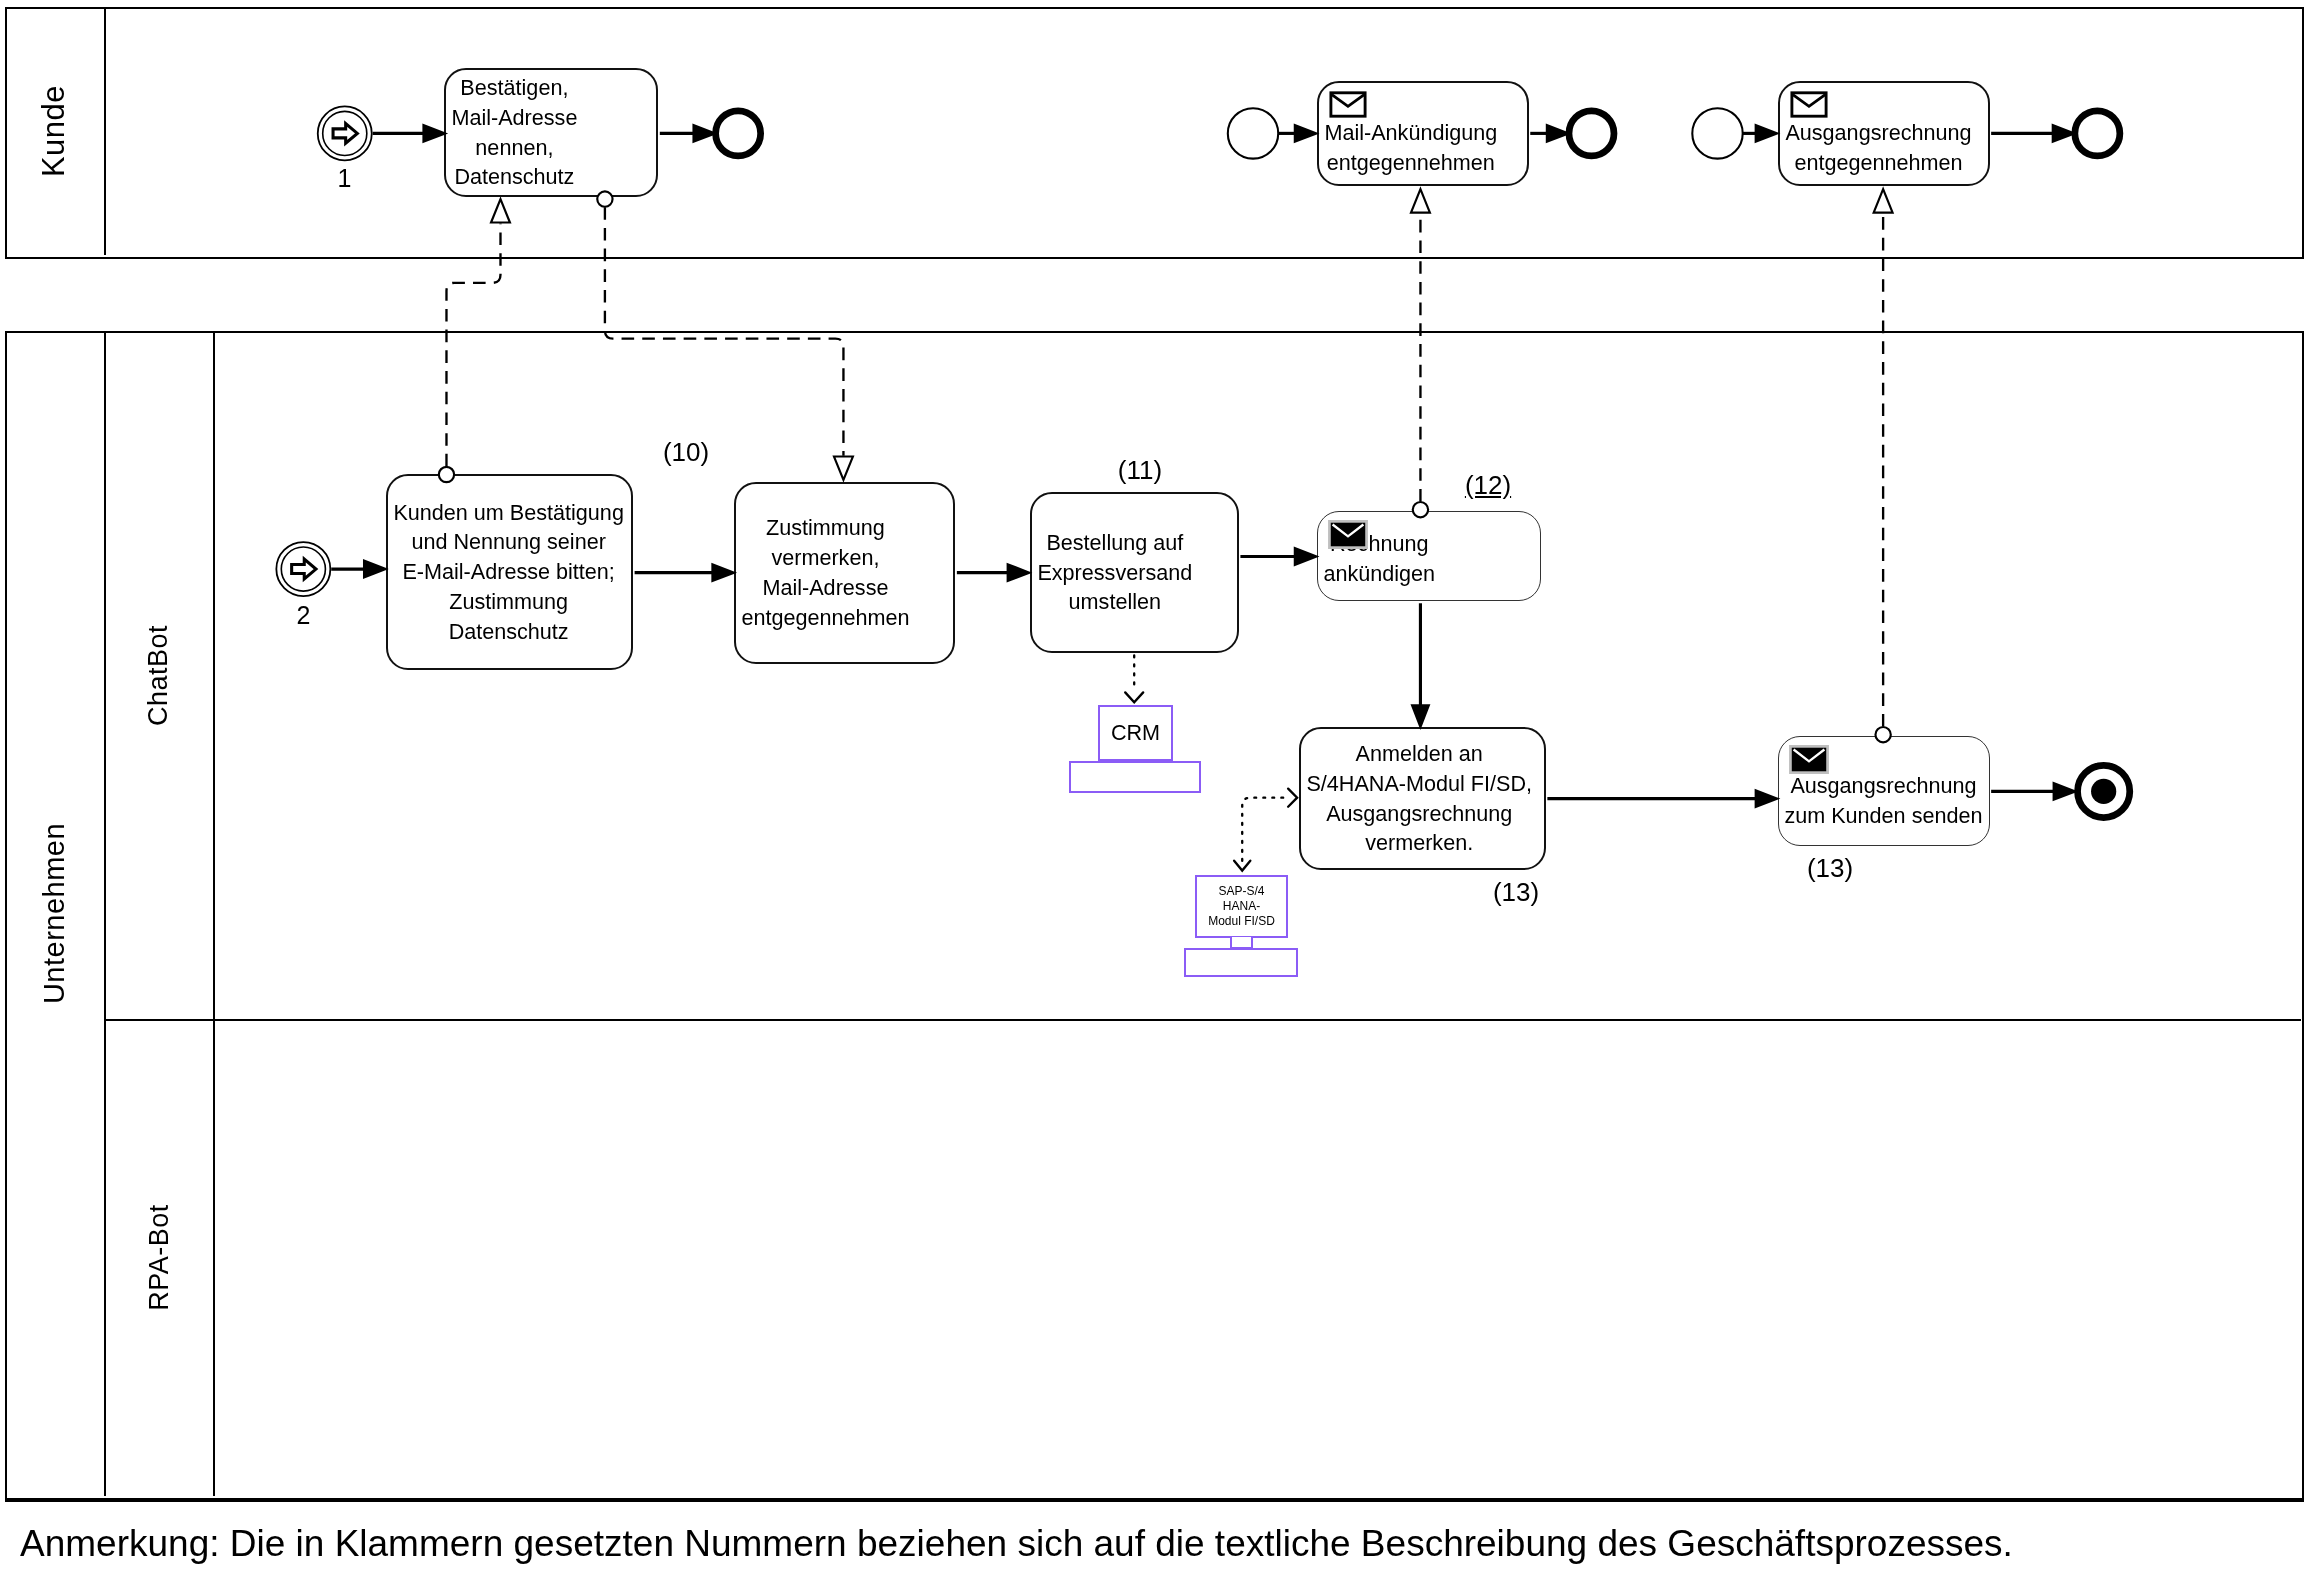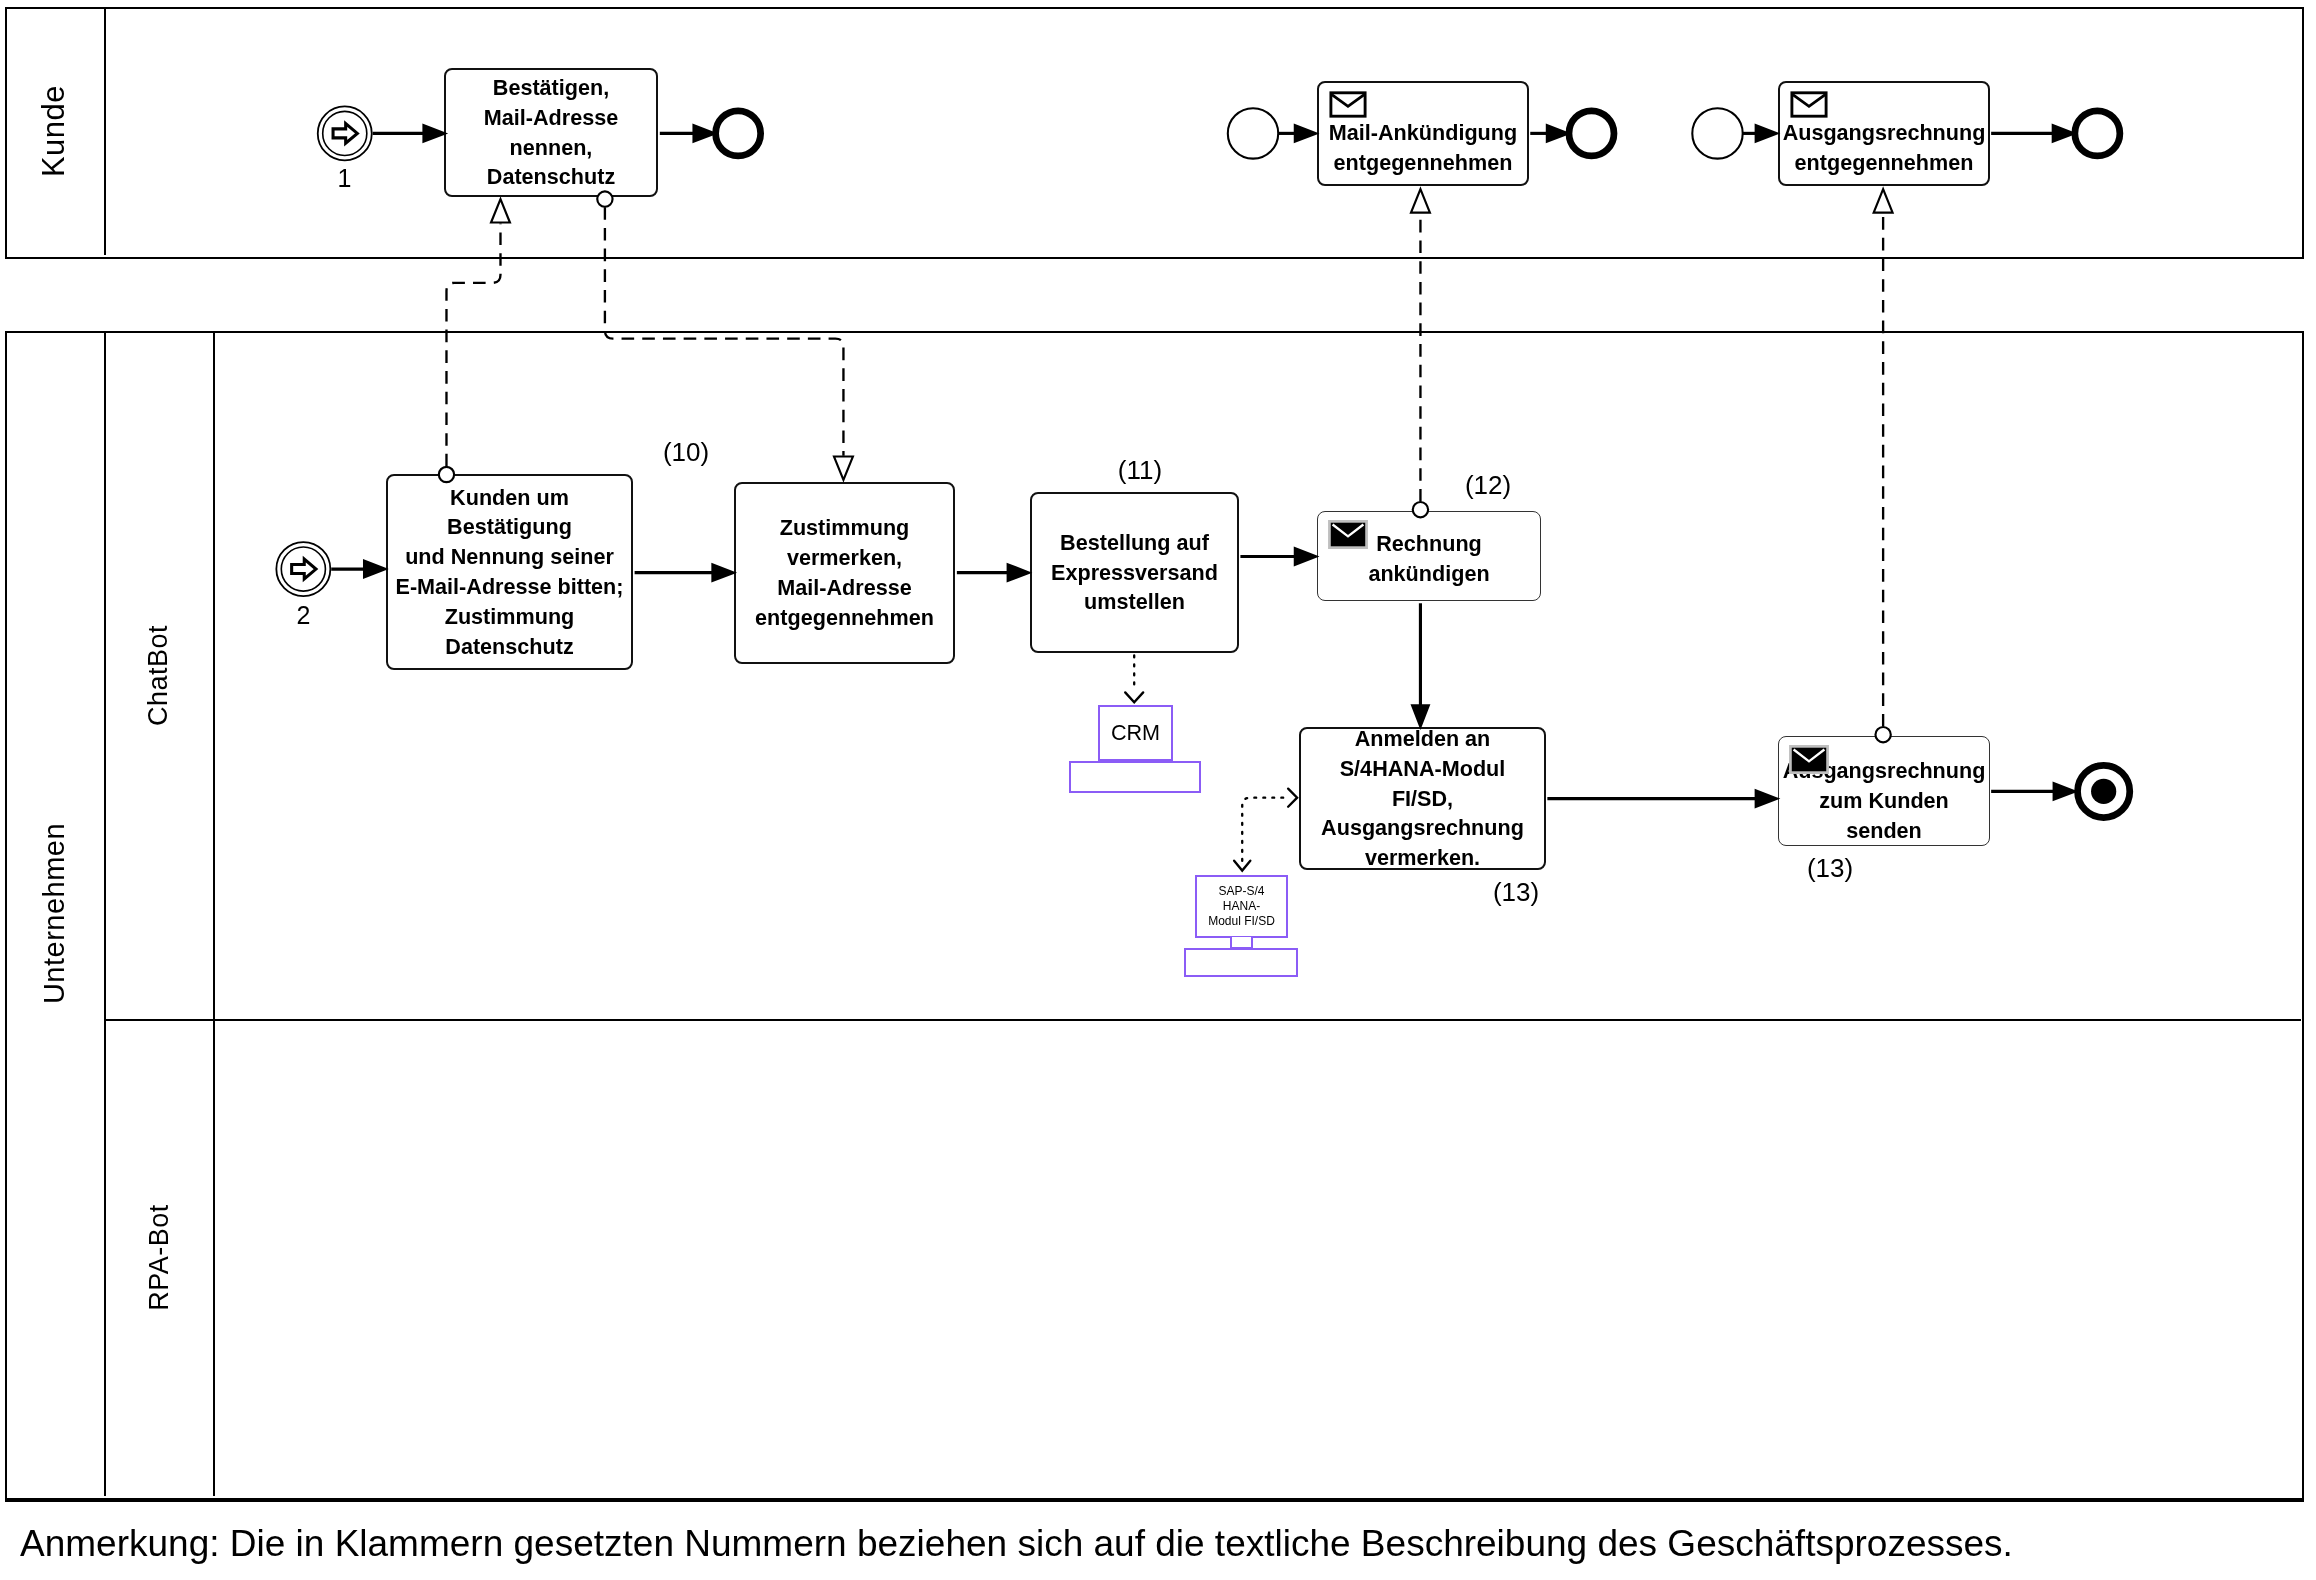--- a/index.html
+++ b/index.html
@@ -8,23 +8,23 @@
     font-family:"Liberation Sans", sans-serif; color:#000;
     overflow:hidden;
   }
   .pool { position:absolute; border:2.7px solid #000; background:transparent; }
   .vline { position:absolute; background:#000; width:2.3px; }
   .hline { position:absolute; background:#000; height:2.3px; }
   .vlabel-cell { position:absolute; display:flex; align-items:center; justify-content:center; }
   .vlabel { transform:rotate(-90deg); white-space:nowrap; letter-spacing:0.5px; }
   .task {
     position:absolute; background:#fff; border:2px solid #111;
-    border-radius:8px; display:flex; align-items:center; justify-content:center;
+    border-radius:22px; display:flex; align-items:center; 
     text-align:center; white-space:pre-line; font-size:21.6px; line-height:1.38;
-    box-sizing:border-box; padding:3.6px 5.4px;font-weight:bold;
+    box-sizing:border-box; padding:3.6px 5.4px;
   }
   .task .ticon { position:absolute; top:8px; left:10px; }
   .pad-top-lg { padding-top:32px; }
   .pad-top-md { padding-top:23.4px; }
   .pad-top-sm { padding-top:9px; }
   .numlabel { position:absolute; font-size:26px; text-align:center; }
   .evlabel { position:absolute; font-size:25px; text-align:center; }
   .store-box { position:absolute; background:#fff; border:2px solid #8b5cf6;
     display:flex; align-items:center; justify-content:center; text-align:center;
     white-space:pre-line; box-sizing:border-box; }
@@ -128,21 +128,21 @@
     </svg>
     <span>Ausgangsrechnung
 zum Kunden senden</span>
   </div>
 
   <div class="evlabel" style="left:322px; top:164px; width:45px;">1</div>
   <div class="evlabel" style="left:281px; top:601px; width:45px;">2</div>
 
   <div class="numlabel" style="left:641px; top:437px; width:90px;">(10)</div>
   <div class="numlabel" style="left:1095px; top:455px; width:90px;">(11)</div>
-  <div class="numlabel" style="left:1443px; top:470px; width:90px;">(12)</div>
+  <div class="numlabel" style="left:1443px; top:470px; width:90px;text-decoration:underline;">(12)</div>
   <div class="numlabel" style="left:1471px; top:877px; width:90px;">(13)</div>
   <div class="numlabel" style="left:1785px; top:853px; width:90px;">(13)</div>
 
   <div class="store-box" style="left:1098px; top:705px; width:75px; height:56px; font-size:21.6px;">
     <span>CRM</span>
   </div>
   <div class="store-box" style="left:1069px; top:761px; width:132px; height:32px;"></div>
 
   <div class="store-box" style="left:1195px; top:875px; width:93px; height:63px; font-size:12px; line-height:1.25;">
     <span>SAP-S/4

